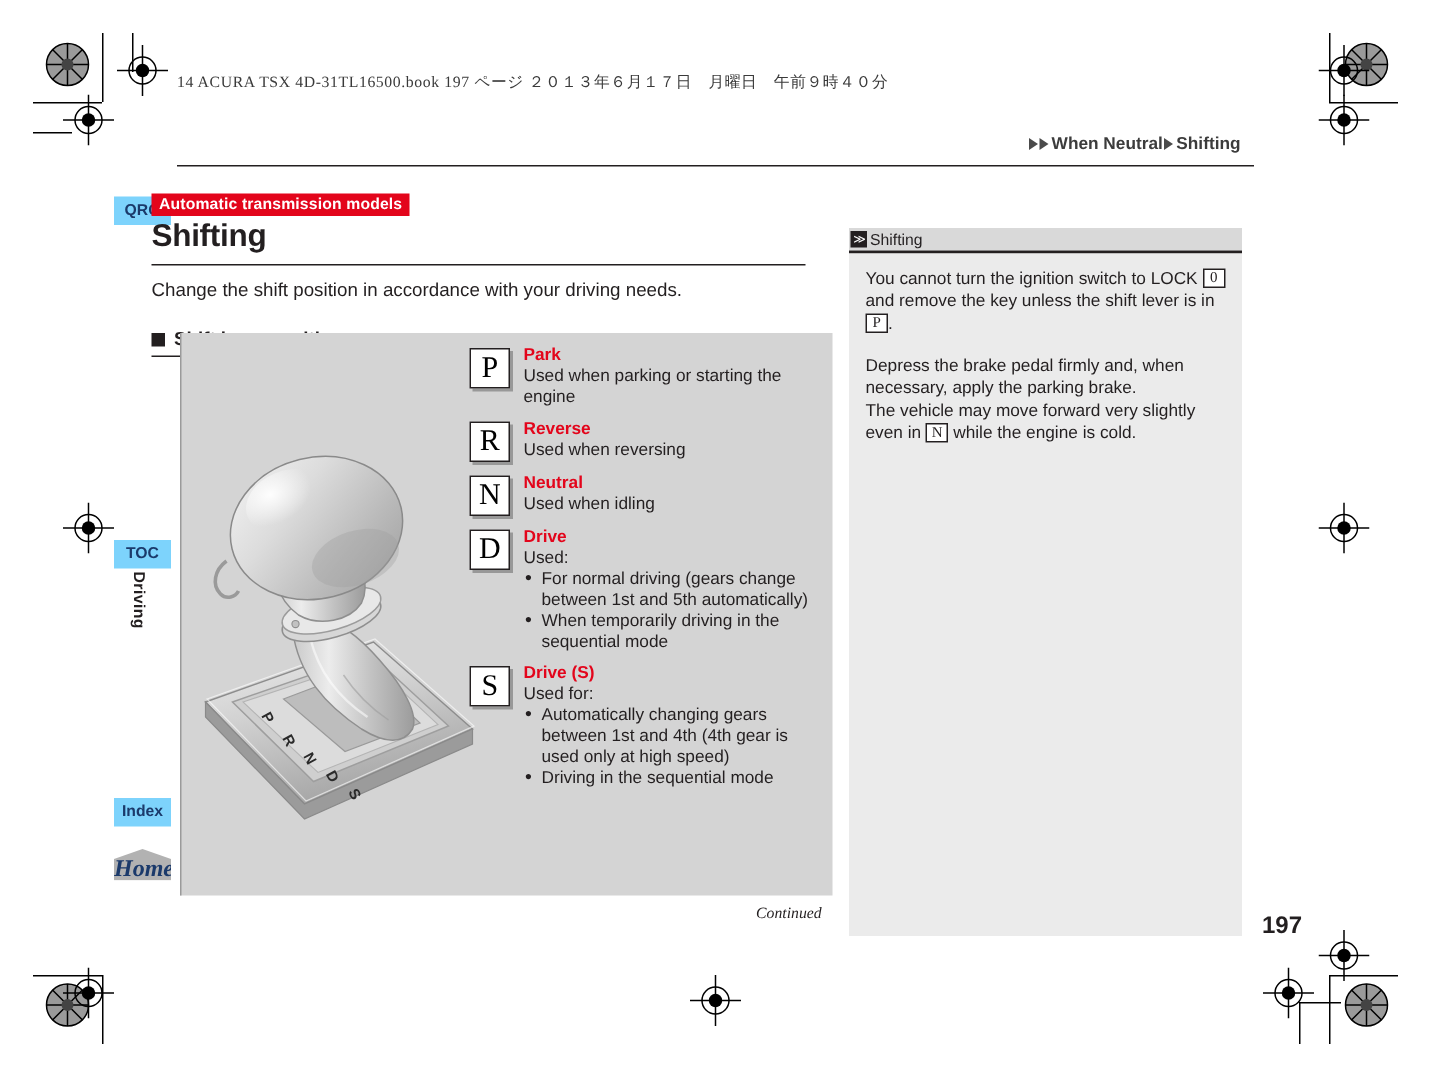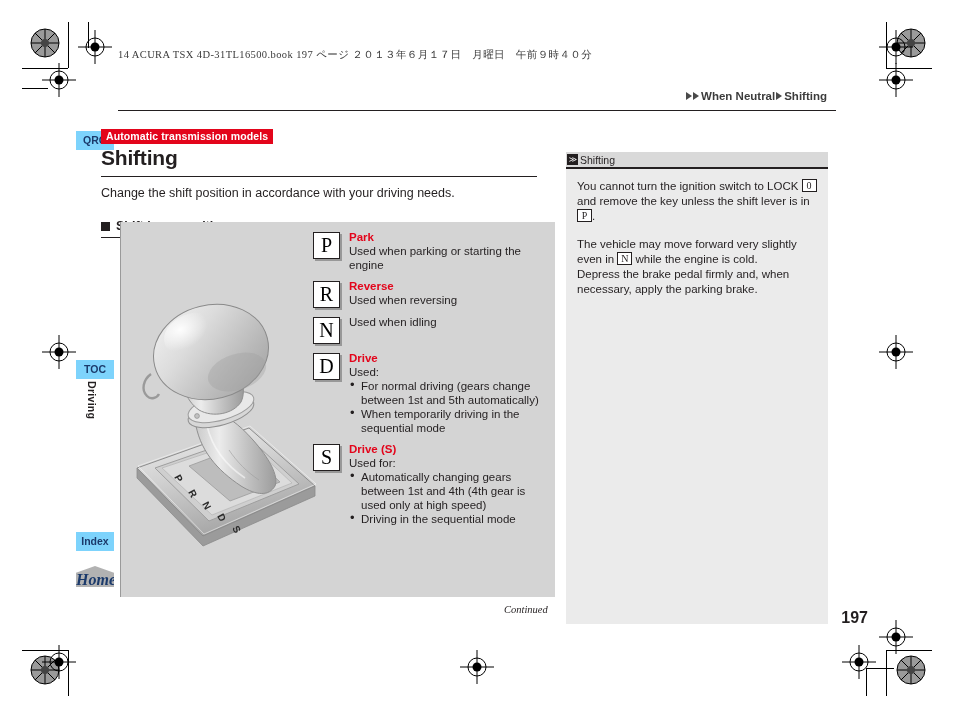--- a/index.html
+++ b/index.html
@@ -532,20 +532,21 @@
         <div class="gear-box">R</div>
         <div class="gear-text">
           <div class="gear-name">Reverse</div>
           <div class="gear-desc">Used when reversing</div>
         </div>
       </div>
 
       <div class="gear-row">
         <div class="gear-box">N</div>
         <div class="gear-text">
+          <div class="gear-name">Neutral</div>
           <div class="gear-desc">Used when idling</div>
         </div>
       </div>
 
       <div class="gear-row">
         <div class="gear-box">D</div>
         <div class="gear-text">
           <div class="gear-name">Drive</div>
           <div class="gear-desc">Used:</div>
           <div class="gear-desc">
@@ -575,21 +576,21 @@
   </div>
 
   <div class="note">
     <div class="note-head">
       <span class="note-icon">≫</span>
       <span>Shifting</span>
     </div>
     <div class="note-rule"></div>
     <div class="note-body">
       <p><span>You cannot turn the ignition switch to LOCK </span><span class="kbox">0</span><span> and remove the key unless the shift lever is in </span><span class="kbox">P</span><span>.</span></p>
+      <p class="tight">Depress the brake pedal firmly and, when necessary, apply the parking brake.</p>
       <p class="tight"><span>The vehicle may move forward very slightly even in </span><span class="kbox">N</span><span> while the engine is cold.</span></p>
-      <p class="tight">Depress the brake pedal firmly and, when necessary, apply the parking brake.</p>
     </div>
   </div>
 
   <div class="continued">Continued</div>
   <div class="page-number">197</div>
 
 </div>
 
 </body></html>

